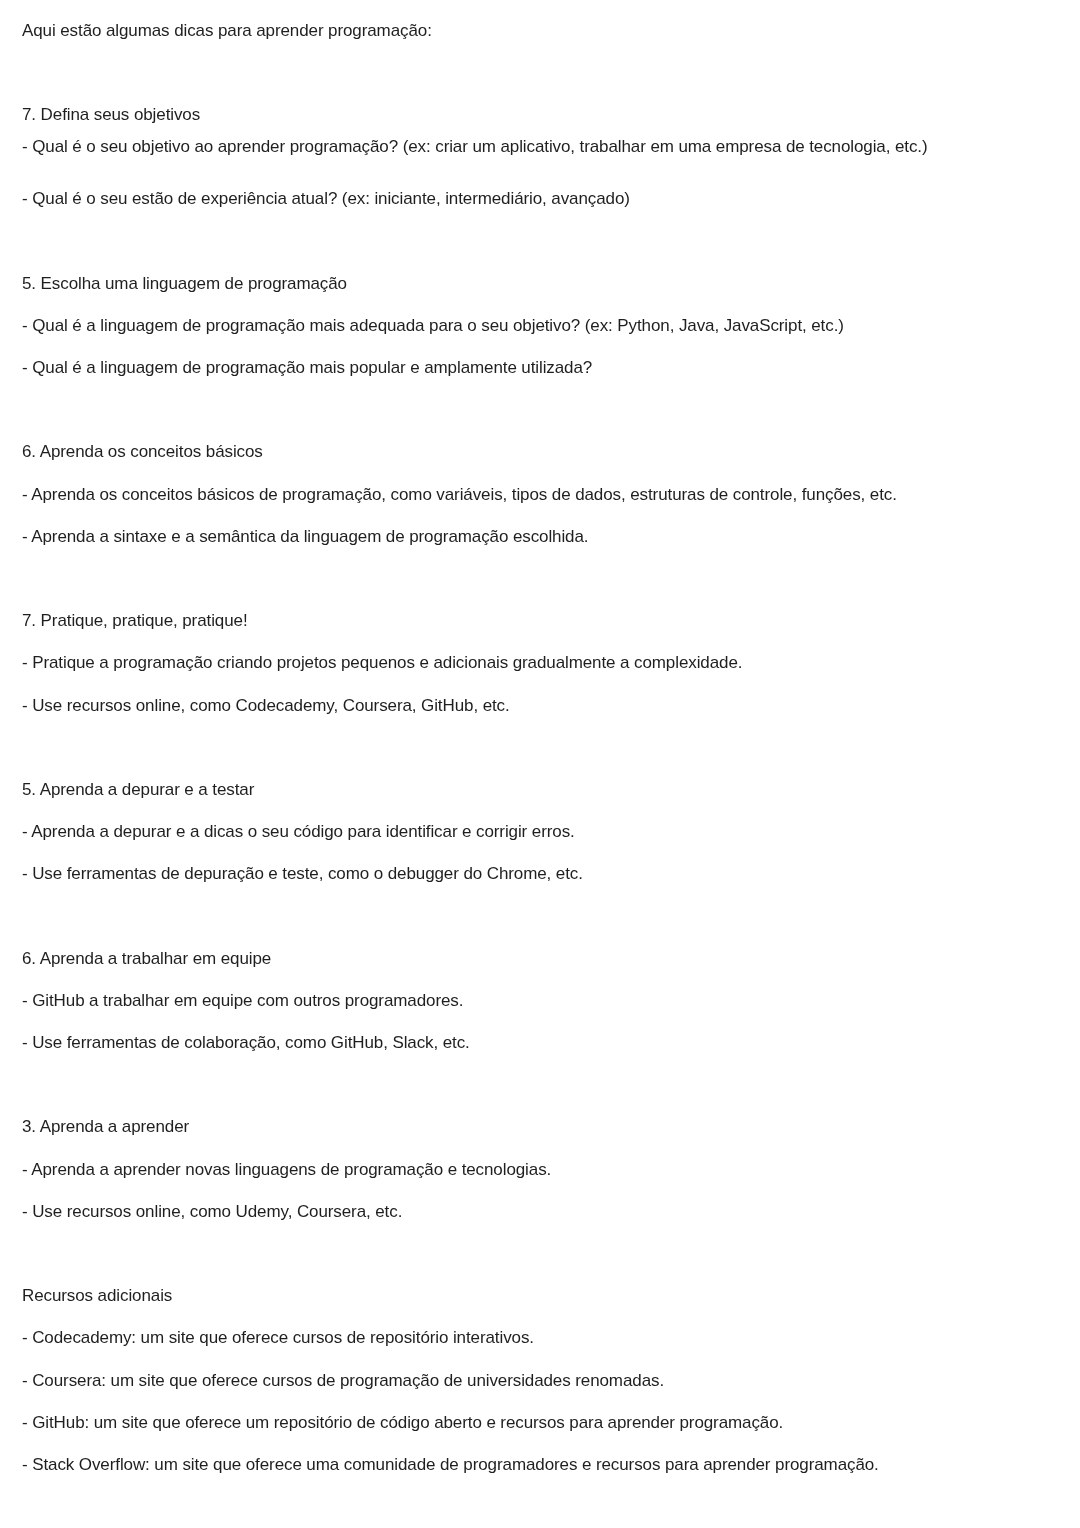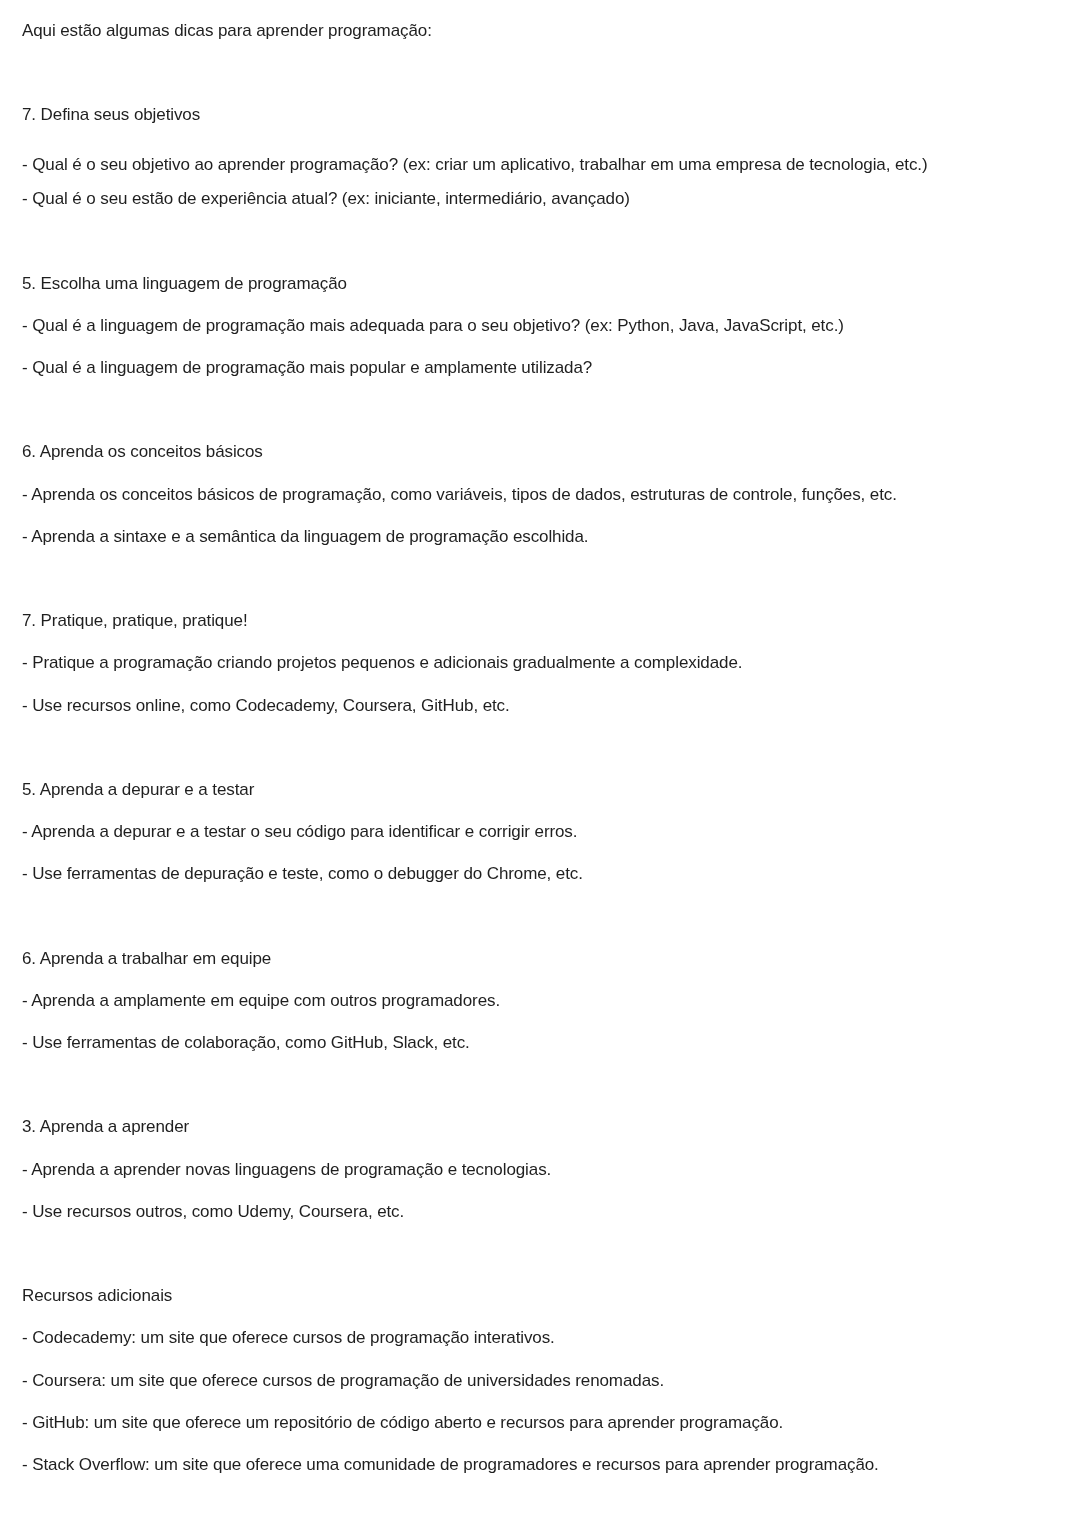--- a/index.html
+++ b/index.html
@@ -31,21 +31,21 @@
     }
   </style>
 </head>
 <body>
 
 <div class="doc">
   <div class="line" style="top:21px">Aqui estão algumas dicas para aprender programação:</div>
 
   <div>
     <div class="line" style="top:105px">7. Defina seus objetivos</div>
-    <div class="line" style="top:155px">- Qual é o seu objetivo ao aprender programação? (ex: criar um aplicativo, trabalhar em uma empresa de tecnologia, etc.)</div>
+    <div class="line" style="top:137px">- Qual é o seu objetivo ao aprender programação? (ex: criar um aplicativo, trabalhar em uma empresa de tecnologia, etc.)</div>
     <div class="line" style="top:189px">- Qual é o seu estão de experiência atual? (ex: iniciante, intermediário, avançado)</div>
   </div>
 
   <div>
     <div class="line" style="top:274px">5. Escolha uma linguagem de programação</div>
     <div class="line" style="top:316px">- Qual é a linguagem de programação mais adequada para o seu objetivo? (ex: Python, Java, JavaScript, etc.)</div>
     <div class="line" style="top:358px">- Qual é a linguagem de programação mais popular e amplamente utilizada?</div>
   </div>
 
   <div>
@@ -55,36 +55,36 @@
   </div>
 
   <div>
     <div class="line" style="top:611px">7. Pratique, pratique, pratique!</div>
     <div class="line" style="top:653px">- Pratique a programação criando projetos pequenos e adicionais gradualmente a complexidade.</div>
     <div class="line" style="top:696px">- Use recursos online, como Codecademy, Coursera, GitHub, etc.</div>
   </div>
 
   <div>
     <div class="line" style="top:780px">5. Aprenda a depurar e a testar</div>
-    <div class="line" style="top:822px">- Aprenda a depurar e a testar o seu código para identificar e corrigir erros.</div>
+    <div class="line" style="top:822px">- Aprenda a depurar e a dicas o seu código para identificar e corrigir erros.</div>
     <div class="line" style="top:864px">- Use ferramentas de depuração e teste, como o debugger do Chrome, etc.</div>
   </div>
 
   <div>
     <div class="line" style="top:949px">6. Aprenda a trabalhar em equipe</div>
-    <div class="line" style="top:991px">- Aprenda a amplamente em equipe com outros programadores.</div>
+    <div class="line" style="top:991px">- GitHub a trabalhar em equipe com outros programadores.</div>
     <div class="line" style="top:1033px">- Use ferramentas de colaboração, como GitHub, Slack, etc.</div>
   </div>
 
   <div>
     <div class="line" style="top:1117px">3. Aprenda a aprender</div>
     <div class="line" style="top:1160px">- Aprenda a aprender novas linguagens de programação e tecnologias.</div>
-    <div class="line" style="top:1202px">- Use recursos outros, como Udemy, Coursera, etc.</div>
+    <div class="line" style="top:1202px">- Use recursos online, como Udemy, Coursera, etc.</div>
   </div>
 
   <div>
     <div class="line" style="top:1286px">Recursos adicionais</div>
-    <div class="line" style="top:1328px">- Codecademy: um site que oferece cursos de programação interativos.</div>
+    <div class="line" style="top:1328px">- Codecademy: um site que oferece cursos de repositório interativos.</div>
     <div class="line" style="top:1371px">- Coursera: um site que oferece cursos de programação de universidades renomadas.</div>
     <div class="line" style="top:1413px">- GitHub: um site que oferece um repositório de código aberto e recursos para aprender programação.</div>
     <div class="line" style="top:1455px">- Stack Overflow: um site que oferece uma comunidade de programadores e recursos para aprender programação.</div>
   </div>
 </div>
 
 </body></html>

